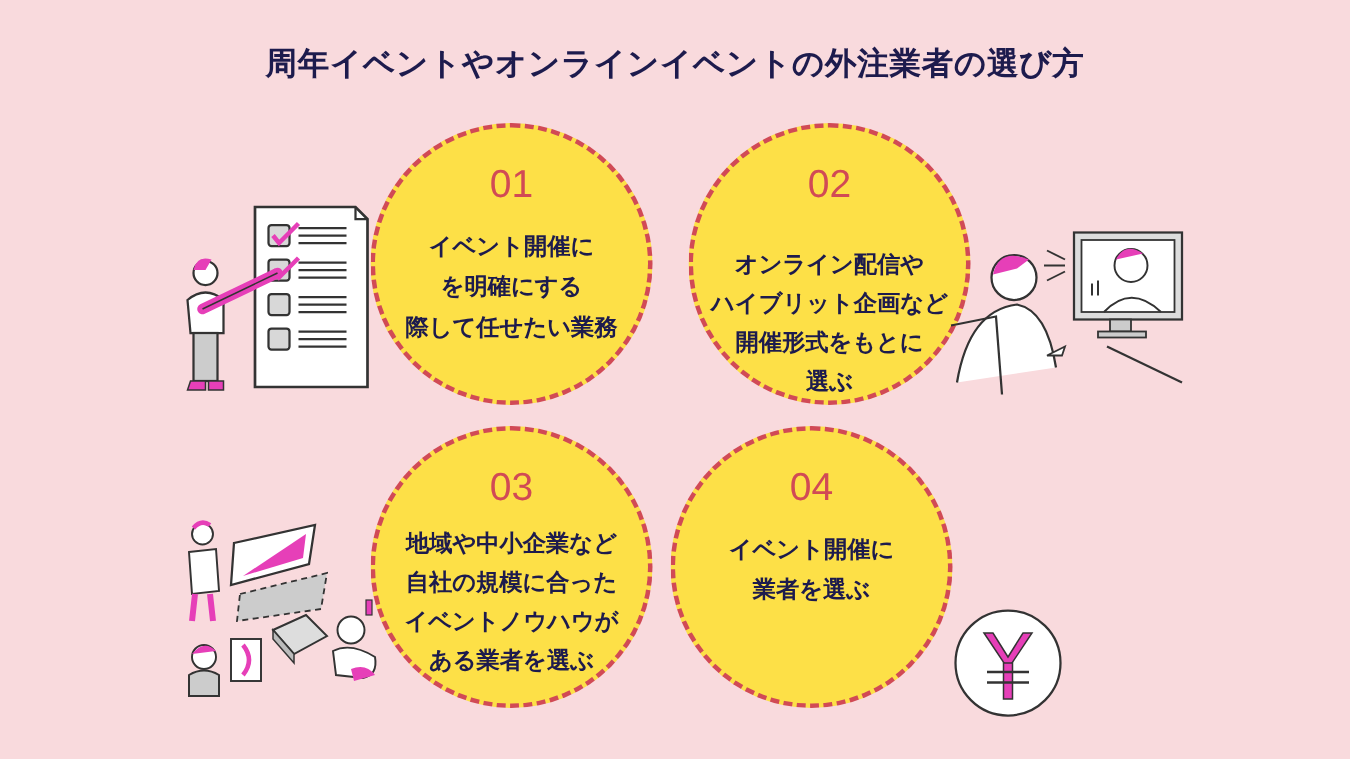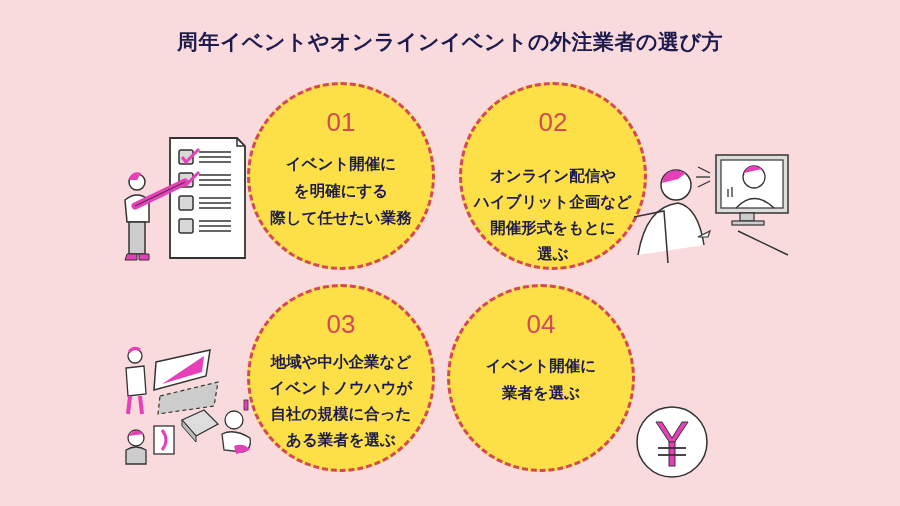--- a/index.html
+++ b/index.html
@@ -92,22 +92,22 @@
     <span>ハイブリット企画など</span>
     <span>開催形式をもとに</span>
     <span>選ぶ</span>
   </div>
 </div>
 
 <div class="circle" style="left:247px;top:284px">
   <div class="num">03</div>
   <div class="desc" style="margin-top:12px;line-height:26px">
     <span>地域や中小企業など</span>
+    <span>自社の規模に合った</span>
     <span>イベントノウハウが</span>
-    <span>自社の規模に合った</span>
     <span>ある業者を選ぶ</span>
   </div>
 </div>
 
 <div class="circle" style="left:447px;top:284px">
   <div class="num">04</div>
   <div class="desc">
     <span>イベント開催に</span>
     <span>業者を選ぶ</span>
   </div>

